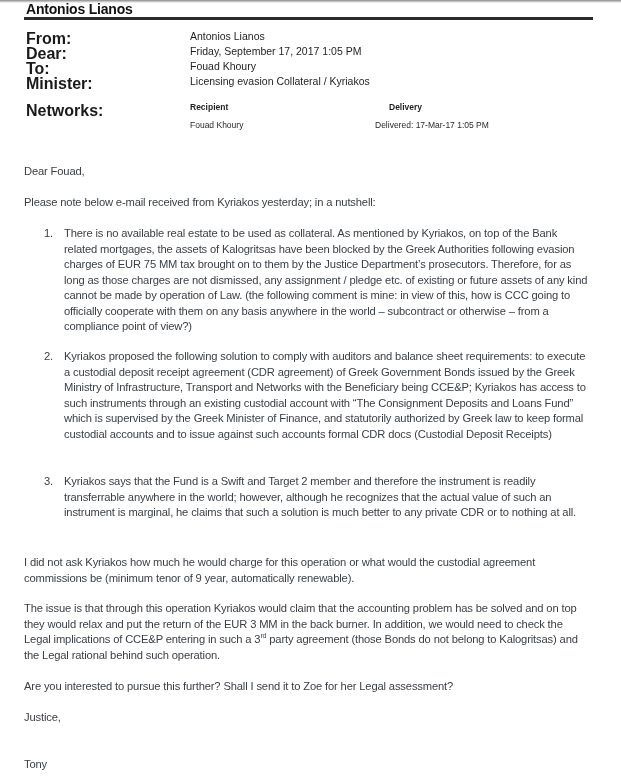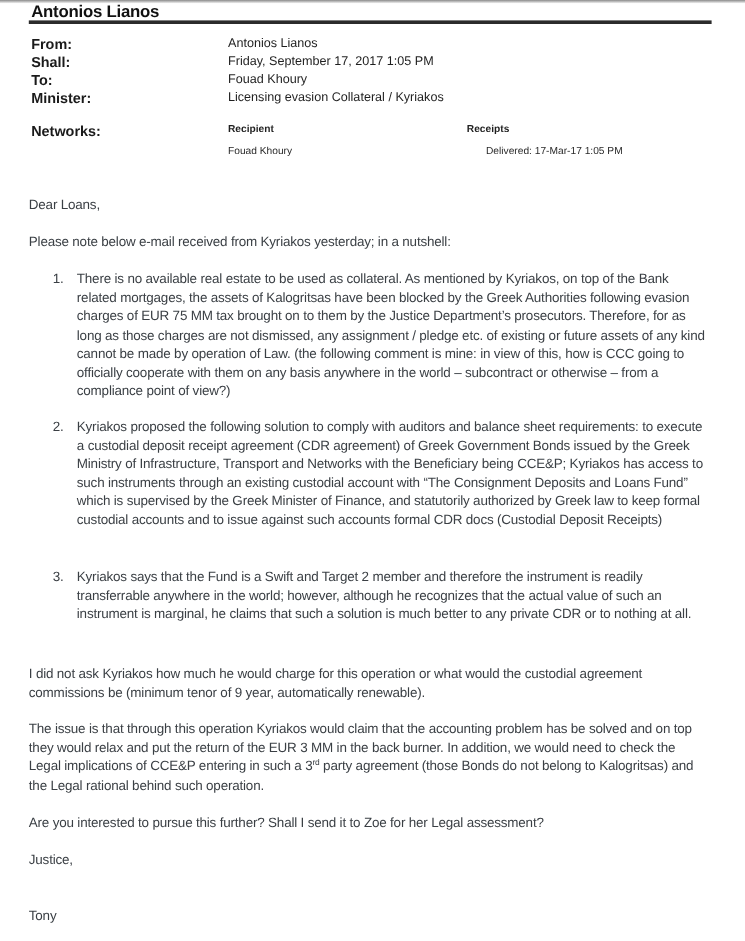--- a/index.html
+++ b/index.html
@@ -17,21 +17,21 @@
   .title {
     position: absolute; left: 26px; top: 1px;
     font-size: 14px; font-weight: bold; color: #111;
     letter-spacing: -0.2px;
   }
   .title-rule {
     position: absolute; left: 24px; top: 17px; width: 569px; height: 3px;
     background: #2b2b2b;
   }
   .hdr-label {
-    position: absolute; left: 26px; font-size: 12px; font-weight: bold; color: #1a1a1a;
+    position: absolute; left: 26px; font-size: 16px; font-weight: bold; color: #1a1a1a;
   }
   .hdr-value {
     position: absolute; left: 190px; font-size: 10.5px; color: #1f1f1f;
   }
   .track-head {
     position: absolute; font-size: 8.5px; font-weight: bold; color: #1f1f1f;
   }
   .track-val {
     position: absolute; font-size: 8.5px; color: #2a2a2a;
   }
@@ -54,42 +54,42 @@
 
 <div class="top-shadow"></div>
 
 <div class="title">Antonios Lianos</div>
 <div class="title-rule"></div>
 
 <div>
   <div class="hdr-label" style="top:30px">From:</div>
   <div class="hdr-value" style="top:30px">Antonios Lianos</div>
 
-  <div class="hdr-label" style="top:45px">Shall:</div>
+  <div class="hdr-label" style="top:45px">Dear:</div>
   <div class="hdr-value" style="top:45px">Friday, September 17, 2017 1:05 PM</div>
 
   <div class="hdr-label" style="top:60px">To:</div>
   <div class="hdr-value" style="top:60px">Fouad Khoury</div>
 
   <div class="hdr-label" style="top:75px">Minister:</div>
   <div class="hdr-value" style="top:75px">Licensing evasion Collateral / Kyriakos</div>
 </div>
 
 <div>
   <div class="hdr-label" style="top:102px">Networks:</div>
   <div class="track-head" style="left:190px; top:102px">Recipient</div>
-  <div class="track-head" style="left:389px; top:102px">Receipts</div>
+  <div class="track-head" style="left:389px; top:102px">Delivery</div>
   <div>
     <div class="track-val" style="left:190px; top:120px">Fouad Khoury</div>
-    <div class="track-val" style="left:405px; top:120px">Delivered: 17-Mar-17 1:05 PM</div>
+    <div class="track-val" style="left:375px; top:120px">Delivered: 17-Mar-17 1:05 PM</div>
   </div>
 </div>
 
 <div>
-  <div class="body-text" style="top:164px">Dear Loans,</div>
+  <div class="body-text" style="top:164px">Dear Fouad,</div>
   <div class="body-text" style="top:195px">Please note below e-mail received from Kyriakos yesterday; in a nutshell:</div>
 
   <div class="li" style="top:226px">
     <span class="num">1.</span>
     <span class="txt">There is no available real estate to be used as collateral. As mentioned by Kyriakos, on top of the Bank related mortgages, the assets of Kalogritsas have been blocked by the Greek Authorities following evasion charges of EUR 75 MM tax brought on to them by the Justice Department’s prosecutors. Therefore, for as long as those charges are not dismissed, any assignment / pledge etc. of existing or future assets of any kind cannot be made by operation of Law. (the following comment is mine: in view of this, how is CCC going to officially cooperate with them on any basis anywhere in the world – subcontract or otherwise – from a compliance point of view?)</span>
   </div>
 
   <div class="li" style="top:349px">
     <span class="num">2.</span>
     <span class="txt">Kyriakos proposed the following solution to comply with auditors and balance sheet requirements: to execute a custodial deposit receipt agreement (CDR agreement) of Greek Government Bonds issued by the Greek Ministry of Infrastructure, Transport and Networks with the Beneficiary being CCE&amp;P; Kyriakos has access to such instruments through an existing custodial account with “The Consignment Deposits and Loans Fund” which is supervised by the Greek Minister of Finance, and statutorily authorized by Greek law to keep formal custodial accounts and to issue against such accounts formal CDR docs (Custodial Deposit Receipts)</span>

